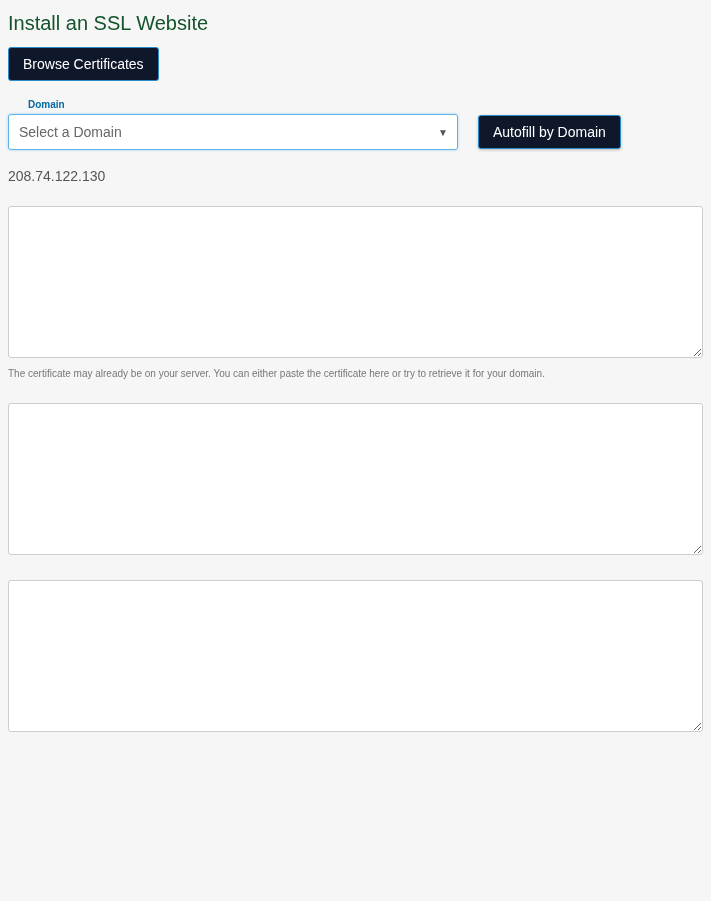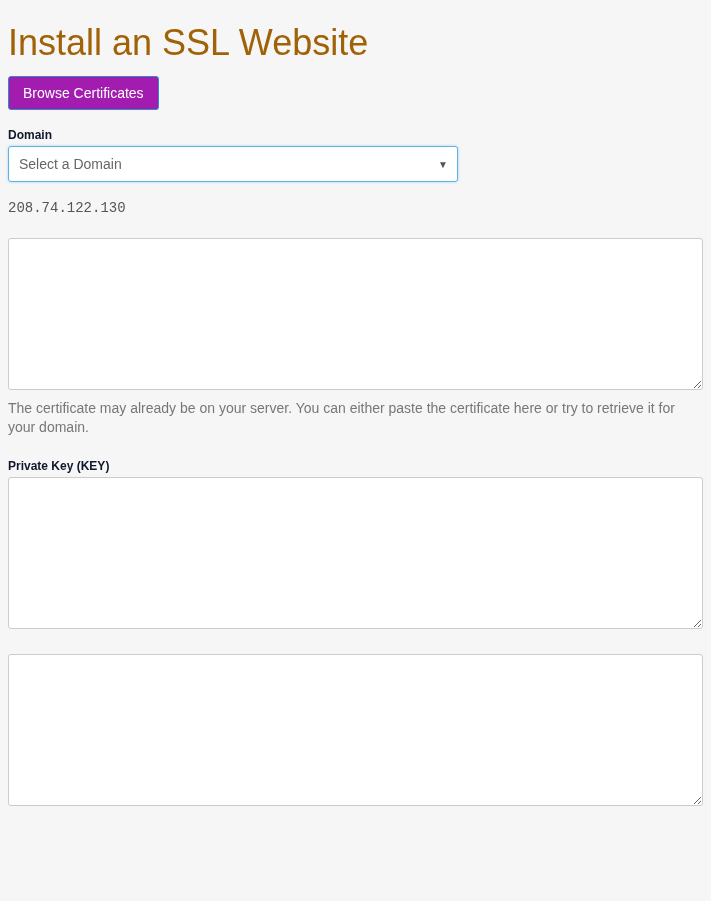--- a/index.html
+++ b/index.html
@@ -9,56 +9,57 @@
   }
   body {
     font-family: -apple-system, BlinkMacSystemFont, "Segoe UI", "Helvetica Neue", Arial, sans-serif;
     background-color: #f6f6f6;
     color: #333;
     padding: 8px 8px 8px 8px;
     width: 711px;
     font-size: 14px;
   }
   h1.page-title {
-    font-size: 36px;
+    font-size: 20px;
     font-weight: 400;
-    color: #a16207;
+    color: #14532d;
     margin-bottom: 12px;
-    margin-top: 14px;
+    margin-top: 4px;
   }
   .btn {
     display: inline-block;
     padding: 7px 14px;
     font-size: 14px;
     border-radius: 3px;
     cursor: pointer;
     border: 1px solid transparent;
     text-align: center;
     color: #fff;
     line-height: 1.3;
   }
   .btn-primary {
-    background-color: #a21caf;
+    background-color: #0f172a;
     border-color: #2d8bc7;
   }
   .btn-primary.shadow {
     box-shadow: 0 1px 3px rgba(0,0,0,0.25);
   }
   .form-group {
     margin-bottom: 14px;
   }
   .form-group.mb-lg {
     margin-bottom: 22px;
   }
   label.field-label {
     display: block;
     font-weight: 600;
-    color: #0f172a;
+    color: #0369a1;
     margin-bottom: 4px;
-    font-size: 12px;
+    font-size: 10px;
+    margin-left: 20px;
   }
   .domain-row {
     display: flex;
     align-items: center;
     gap: 20px;
   }
   .select-wrap {
     position: relative;
     width: 450px;
   }
@@ -83,36 +84,35 @@
     top: 50%;
     transform: translateY(-50%);
     pointer-events: none;
     font-size: 10px;
     color: #555;
   }
   .static-value {
     color: #555;
     font-size: 14px;
     margin-top: 18px;
-    font-family: Liberation Mono, monospace;
   }
   textarea.cert-area {
     width: 100%;
     height: 152px;
     padding: 8px;
     font-size: 13px;
     border: 1px solid #ccc;
     border-radius: 3px;
     background: #fff;
     resize: both;
     font-family: monospace;
   }
   .help-text {
     color: #777;
-    font-size: 14px;
+    font-size: 10px;
     margin-top: 6px;
     line-height: 1.35;
   }
   .mt-browse { margin-bottom: 18px; }
 </style>
 </head>
 <body>
 
 <h1 class="page-title">Install an SSL Website</h1>
 
@@ -122,32 +122,32 @@
 
 <div class="form-group">
   <label class="field-label">Domain</label>
   <div class="domain-row">
     <div class="select-wrap">
       <select class="domain-select">
         <option>Select a Domain</option>
       </select>
       <span class="select-arrow">▼</span>
     </div>
+    <button class="btn btn-primary shadow">Autofill by Domain</button>
   </div>
 </div>
 
 <div class="form-group mb-lg">
   <div class="static-value">208.74.122.130</div>
 </div>
 
 <div class="form-group mb-lg">
   <textarea class="cert-area" style=""></textarea>
   <div class="help-text">The certificate may already be on your server. You can either paste the certificate here or try to retrieve it for your domain.</div>
 </div>
 
 <div class="form-group mb-lg">
-  <label class="field-label">Private Key (KEY)</label>
   <textarea class="cert-area" style=""></textarea>
 </div>
 
 <div class="form-group">
   <textarea class="cert-area" style=""></textarea>
 </div>
 
 </body></html>

